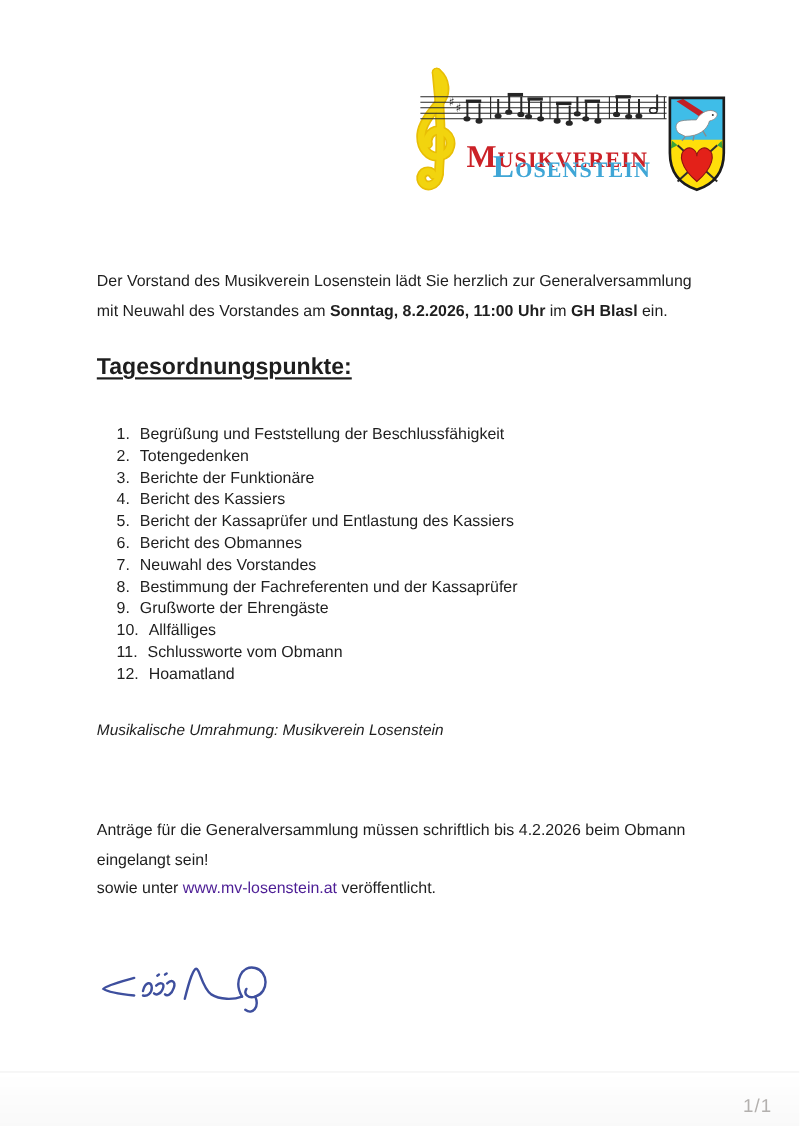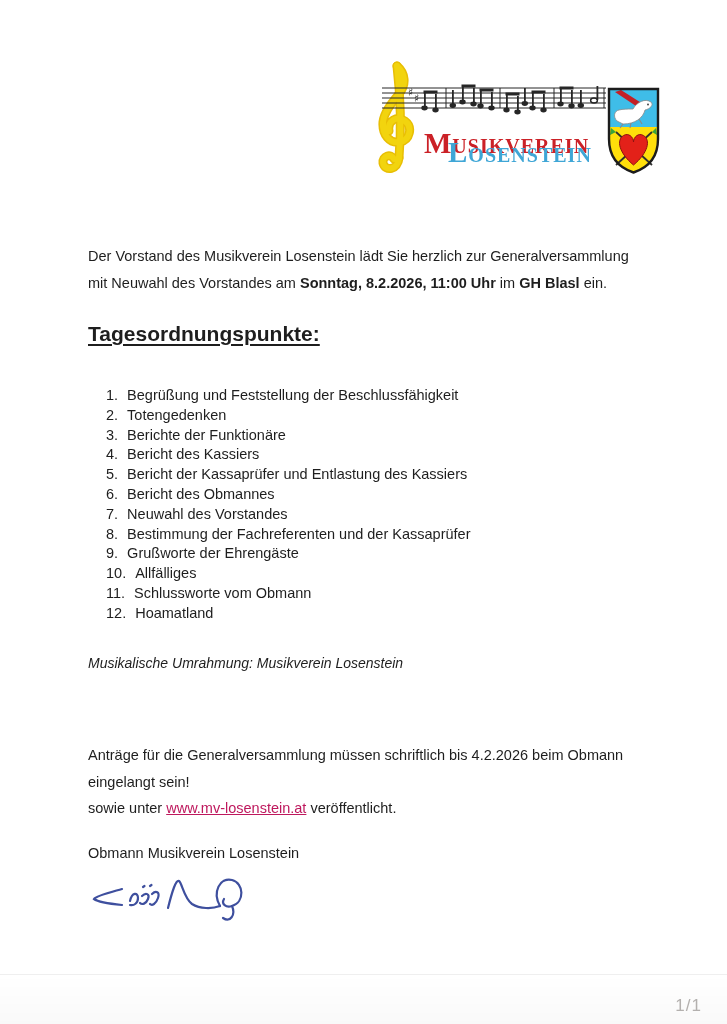--- a/index.html
+++ b/index.html
@@ -35,21 +35,21 @@
   }
   .agenda{position:absolute;left:88px;top:386px;margin:0;padding:0 0 0 18px;
           list-style:none;counter-reset:ag;font-size:14.5px;line-height:19.8px;}
   .agenda li{counter-increment:ag;white-space:nowrap;}
   .agenda li::before{content:counter(ag) ".";padding-right:9px;}
   .music-note{position:absolute;left:88px;top:655px;font-size:14px;white-space:nowrap;font-style:italic;}
   .motions{position:absolute;left:88px;top:715px;width:600px;
            font-size:14.5px;line-height:26.5px;white-space:nowrap;margin-top:27px;}
   .proposal{position:absolute;left:88px;top:768px;width:600px;
             font-size:14.5px;line-height:26.5px;white-space:nowrap;}
-  .proposal a{color:#be185d;text-decoration:underline;cursor:pointer;}
+  .proposal a{color:#4c1d95;cursor:pointer;}
   .signoff{position:absolute;left:88px;top:845px;font-size:14.5px;white-space:nowrap;}
   .signature{position:absolute;left:84px;top:868px;}
   
   .bottom-shade{position:absolute;left:0;top:974px;width:727px;height:50px;
                 border-top:1px solid rgba(0,0,0,0.04);
                 background:linear-gradient(to bottom, rgba(0,0,0,0.00), rgba(0,0,0,0.025));}
   .page-indicator{position:absolute;right:25px;bottom:8px;
                   font-size:17px;color:#b3b0ae;letter-spacing:1px;}
   b{font-weight:700;}
 </style>
@@ -174,21 +174,20 @@
   <div class="motions">
     <span>Anträge für die Generalversammlung müssen schriftlich bis 4.2.2026 beim Obmann</span><br>
     <span>eingelangt sein!</span>
   </div>
 
   <div class="proposal">
     <br>
     <span>sowie unter </span><a>www.mv-losenstein.at</a><span> veröffentlicht.</span>
   </div>
 
-  <div class="signoff">Obmann Musikverein Losenstein</div>
 
   <svg class="signature" width="175" height="70" viewBox="0 0 175 70">
     <g fill="none" stroke="#3e4f9e" stroke-width="2.2" stroke-linecap="round">
       <path d="M38 21 C24 25 12 28 10 31 C14 34 28 36 38 37"></path>
       <path d="M46 33 C48 24 54 24 54 30 C54 35 50 38 46 37"></path>
       <path d="M58 28 C62 24 66 26 64 31 C62 36 58 37 56 35"></path>
       <path d="M68 26 C72 22 76 24 74 30 C72 36 68 38 66 36"></path>
       <path d="M59 19 l1.5 -1"></path>
       <path d="M66 18 l1.5 -1"></path>
       <path d="M84 40 C88 24 92 11 95 13 C98 15 100 30 108 36 C116 41 128 41 136 38"></path>

